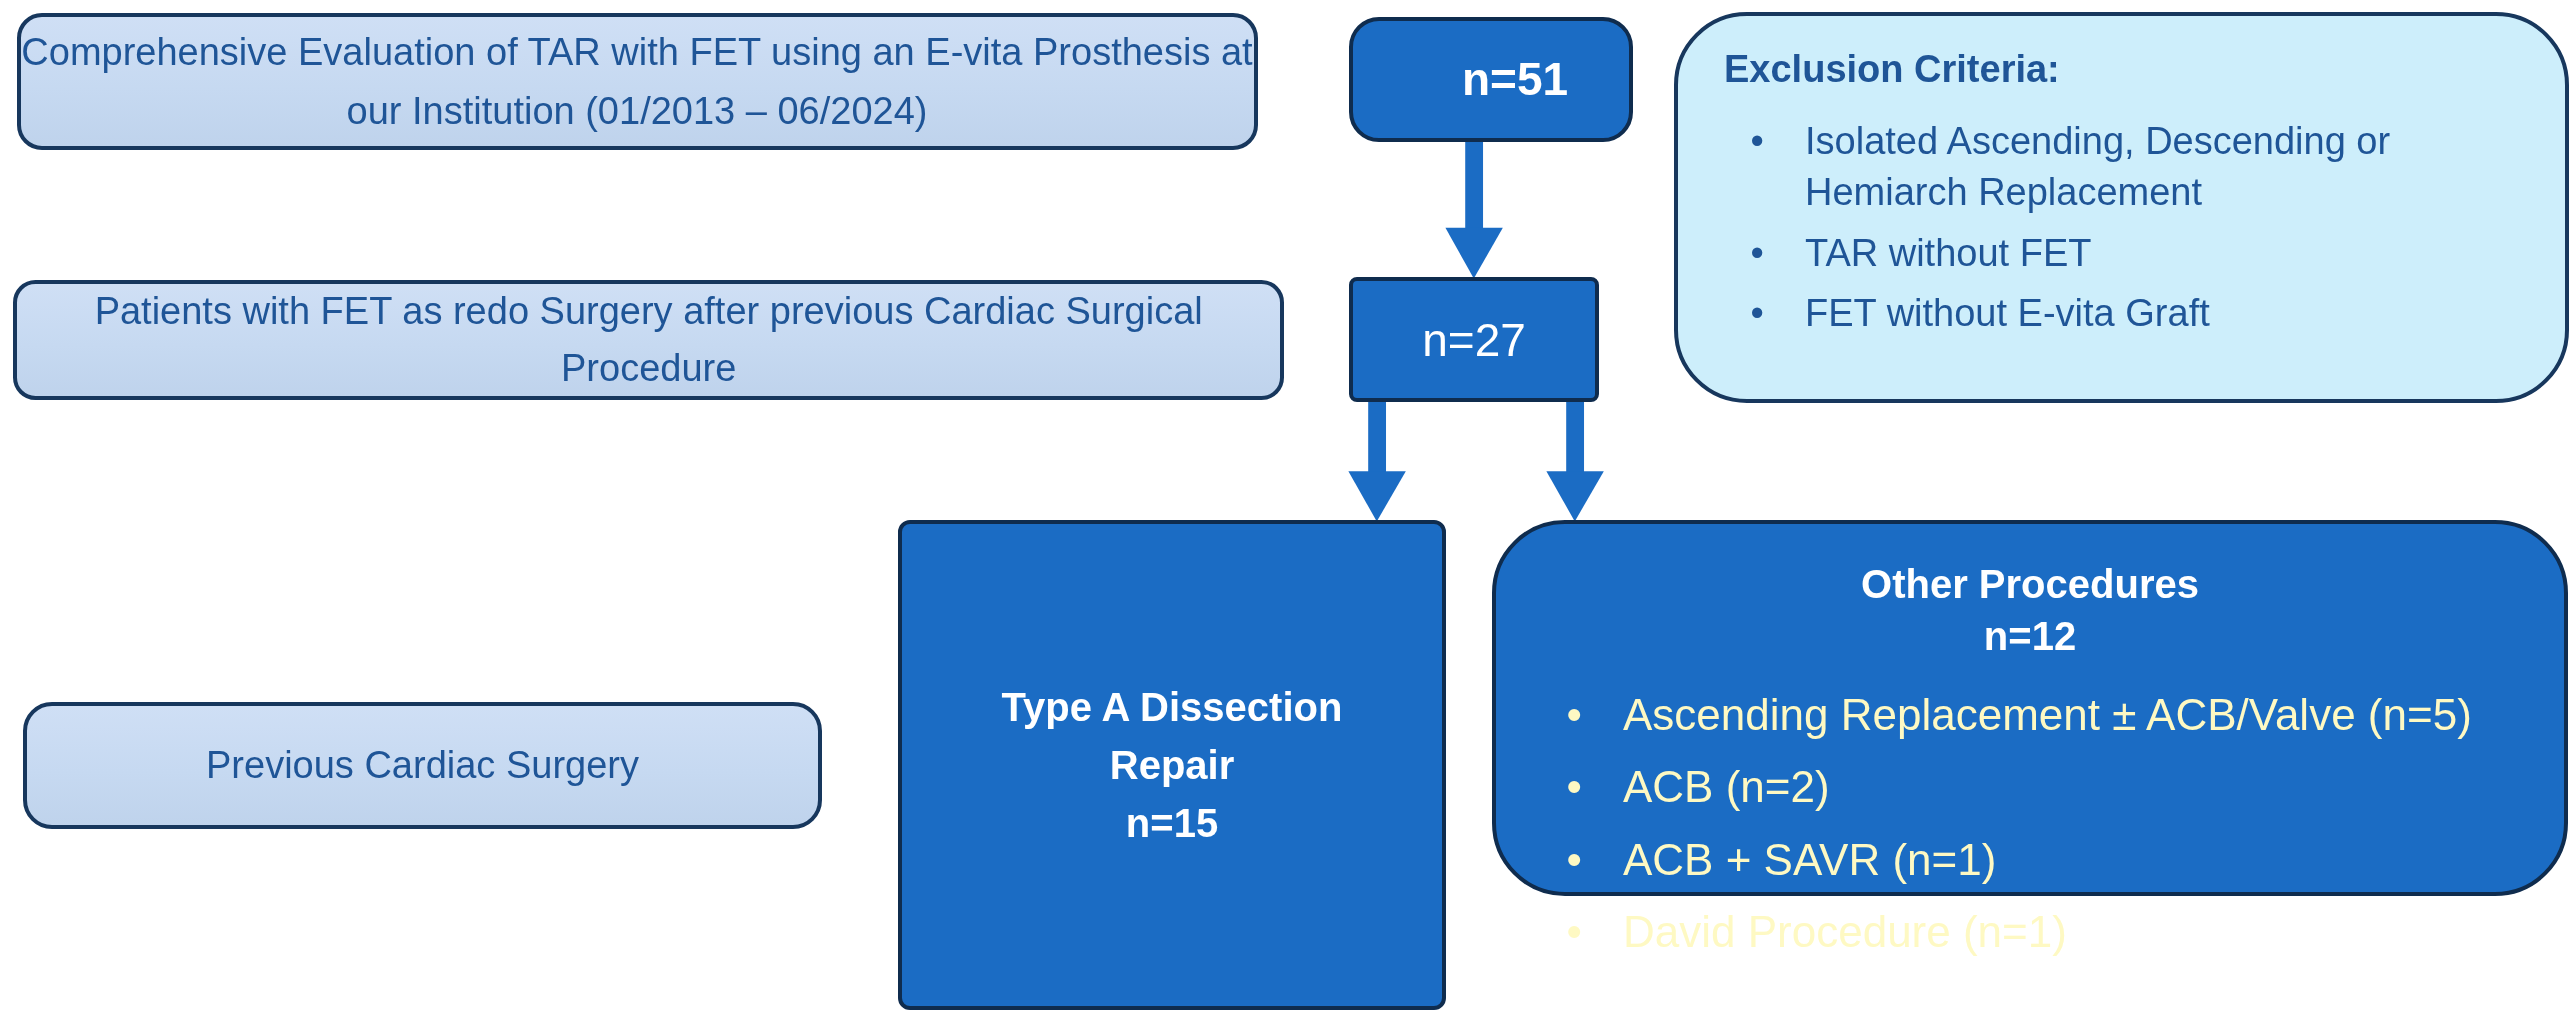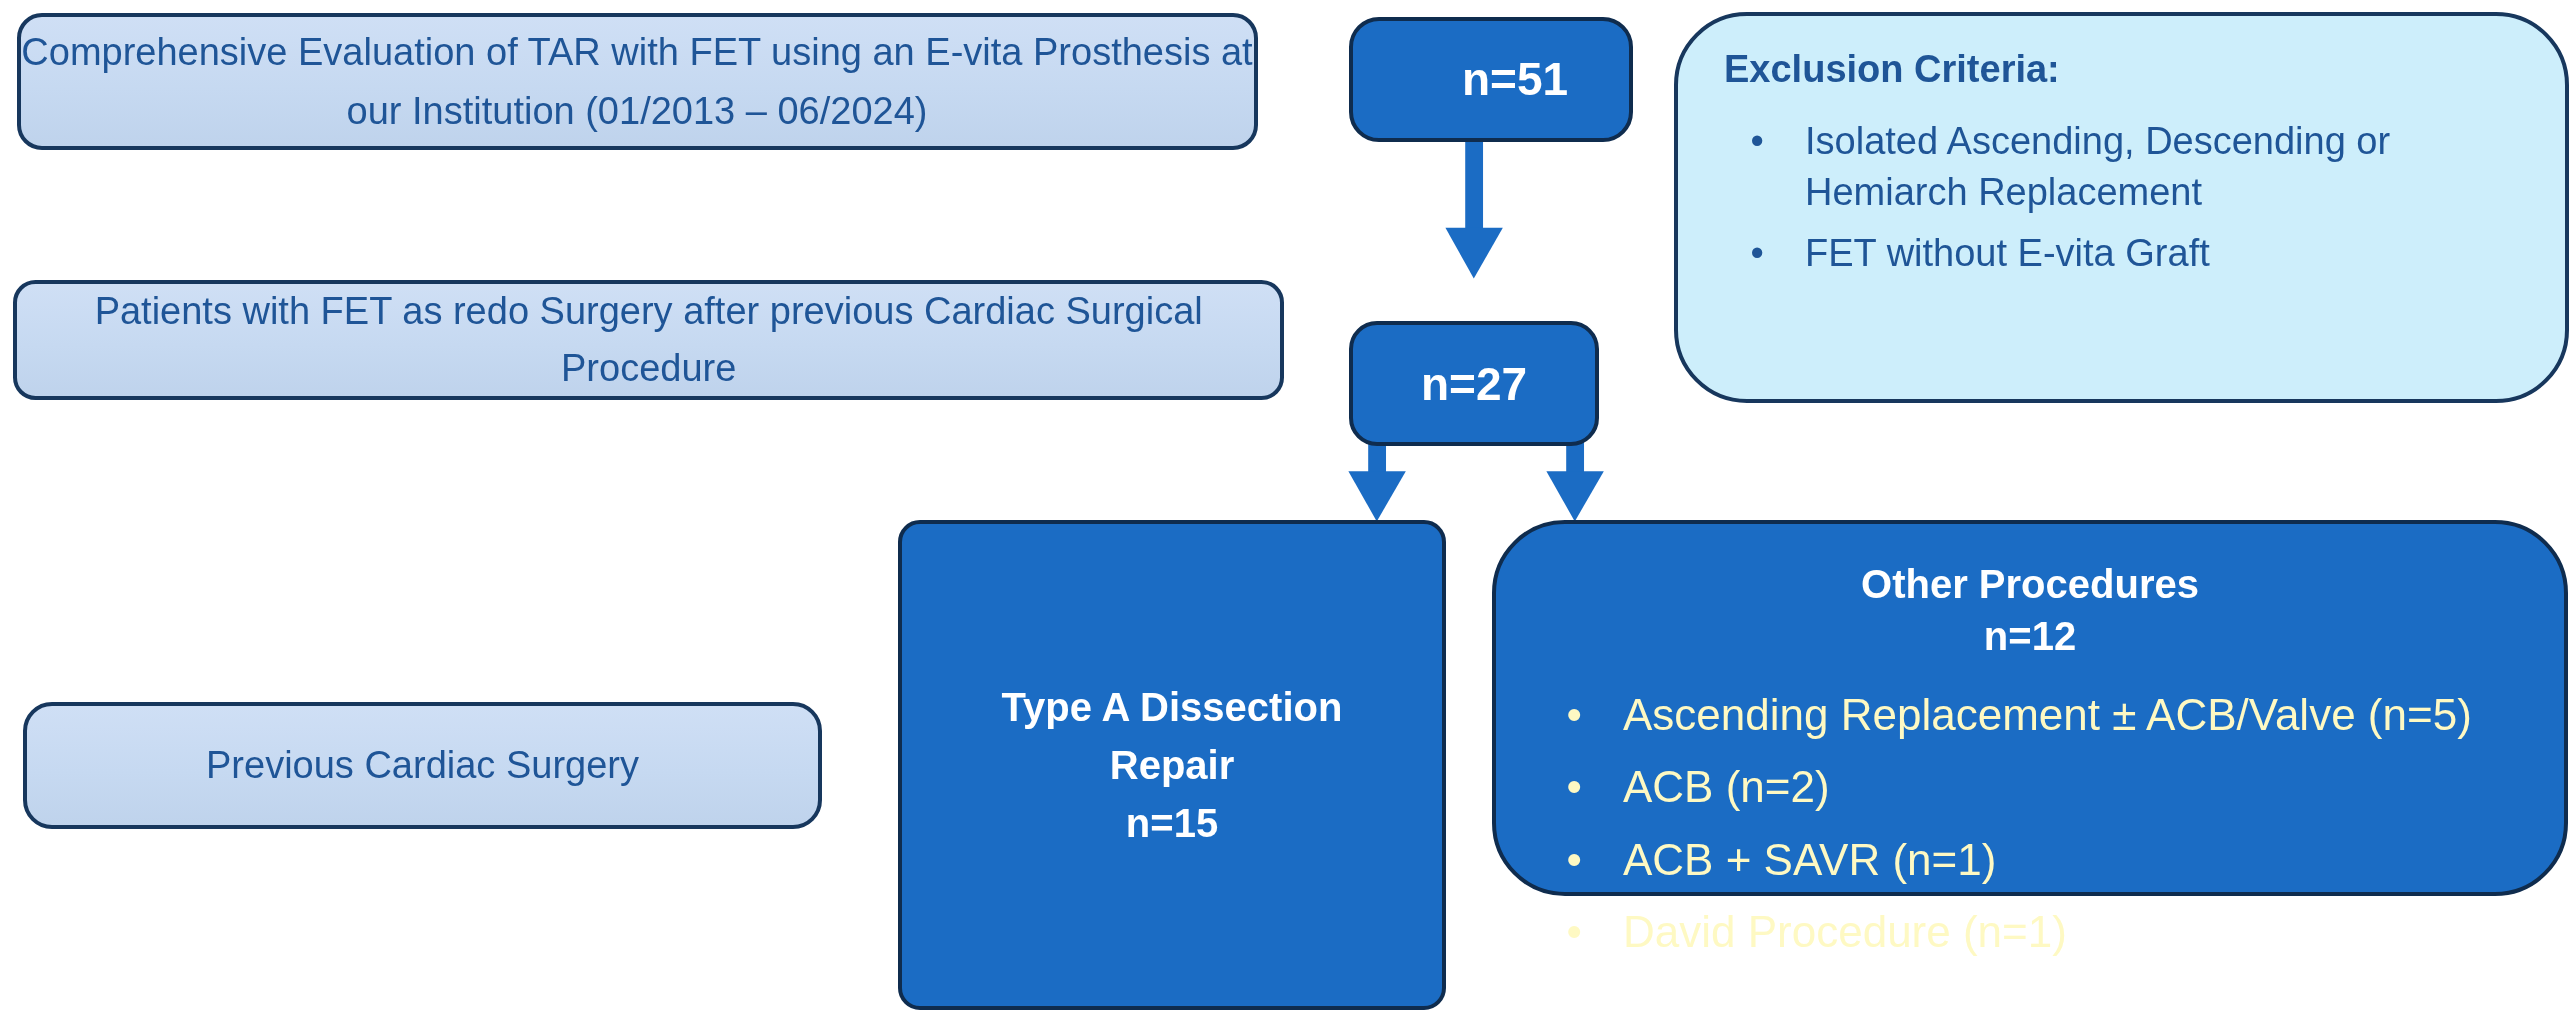--- a/index.html
+++ b/index.html
@@ -32,22 +32,22 @@
   ul.bullets li::before{content:"•";position:absolute;left:18.5px;top:0;}
 
   
   .dark{
     background:#1b6cc4;
     border:4px solid #0f2c4e;
     color:#ffffff;
     display:flex;align-items:center;justify-content:center;text-align:center;
   }
   #box-n51{left:1349px;top:16.5px;width:284px;height:125px;border-radius:30px;font-size:46px;font-weight:bold;padding-left:48px;}
-  #box-n27{left:1349px;top:277px;width:250px;height:125px;border-radius:28px;font-size:46px;font-weight:bold;margin-top:44px;}
-  #box-typea{left:898px;top:520px;width:548px;height:490px;border-radius:22px;flex-direction:column;font-weight:bold;font-size:40px;line-height:1.45;}
+  #box-n27{left:1349px;top:277px;width:250px;height:125px;border-radius:8px;font-size:46px;font-weight:normal;}
+  #box-typea{left:898px;top:520px;width:548px;height:490px;border-radius:12px;flex-direction:column;font-weight:bold;font-size:40px;line-height:1.45;}
   #box-typea .title{max-width:383px;}
   #box-other{
     left:1492px;top:520px;width:1076px;height:376px;border-radius:73px;
     flex-direction:column;justify-content:flex-start;align-items:stretch;
     padding:34px 40px 26.4px 40px;text-align:center;
   }
   #box-other .title,#box-other .count{font-weight:bold;font-size:40px;line-height:1.3;}
   #box-other ul.bullets{text-align:left;margin-top:22.5px;}
   #box-other ul.bullets li{color:#fef9c3;font-size:44px;margin-bottom:13.2px;padding-left:79px;}
   #box-other ul.bullets li::before{left:22.5px;}
@@ -79,20 +79,21 @@
   </div>
 
   <div class="box dark" id="box-n51">
     <span>n=51</span>
   </div>
 
   <div class="box" id="box-exclusion">
     <div class="title">Exclusion Criteria:</div>
     <ul class="bullets">
       <li>Isolated Ascending, Descending or Hemiarch Replacement</li>
+      <li>TAR without FET</li>
       <li>FET without E-vita Graft</li>
     </ul>
   </div>
 
   <div class="box light" id="box-redo">
     <span>Patients with FET as redo Surgery after previous Cardiac Surgical Procedure</span>
   </div>
 
   <div class="box dark" id="box-n27">
     <span>n=27</span>

